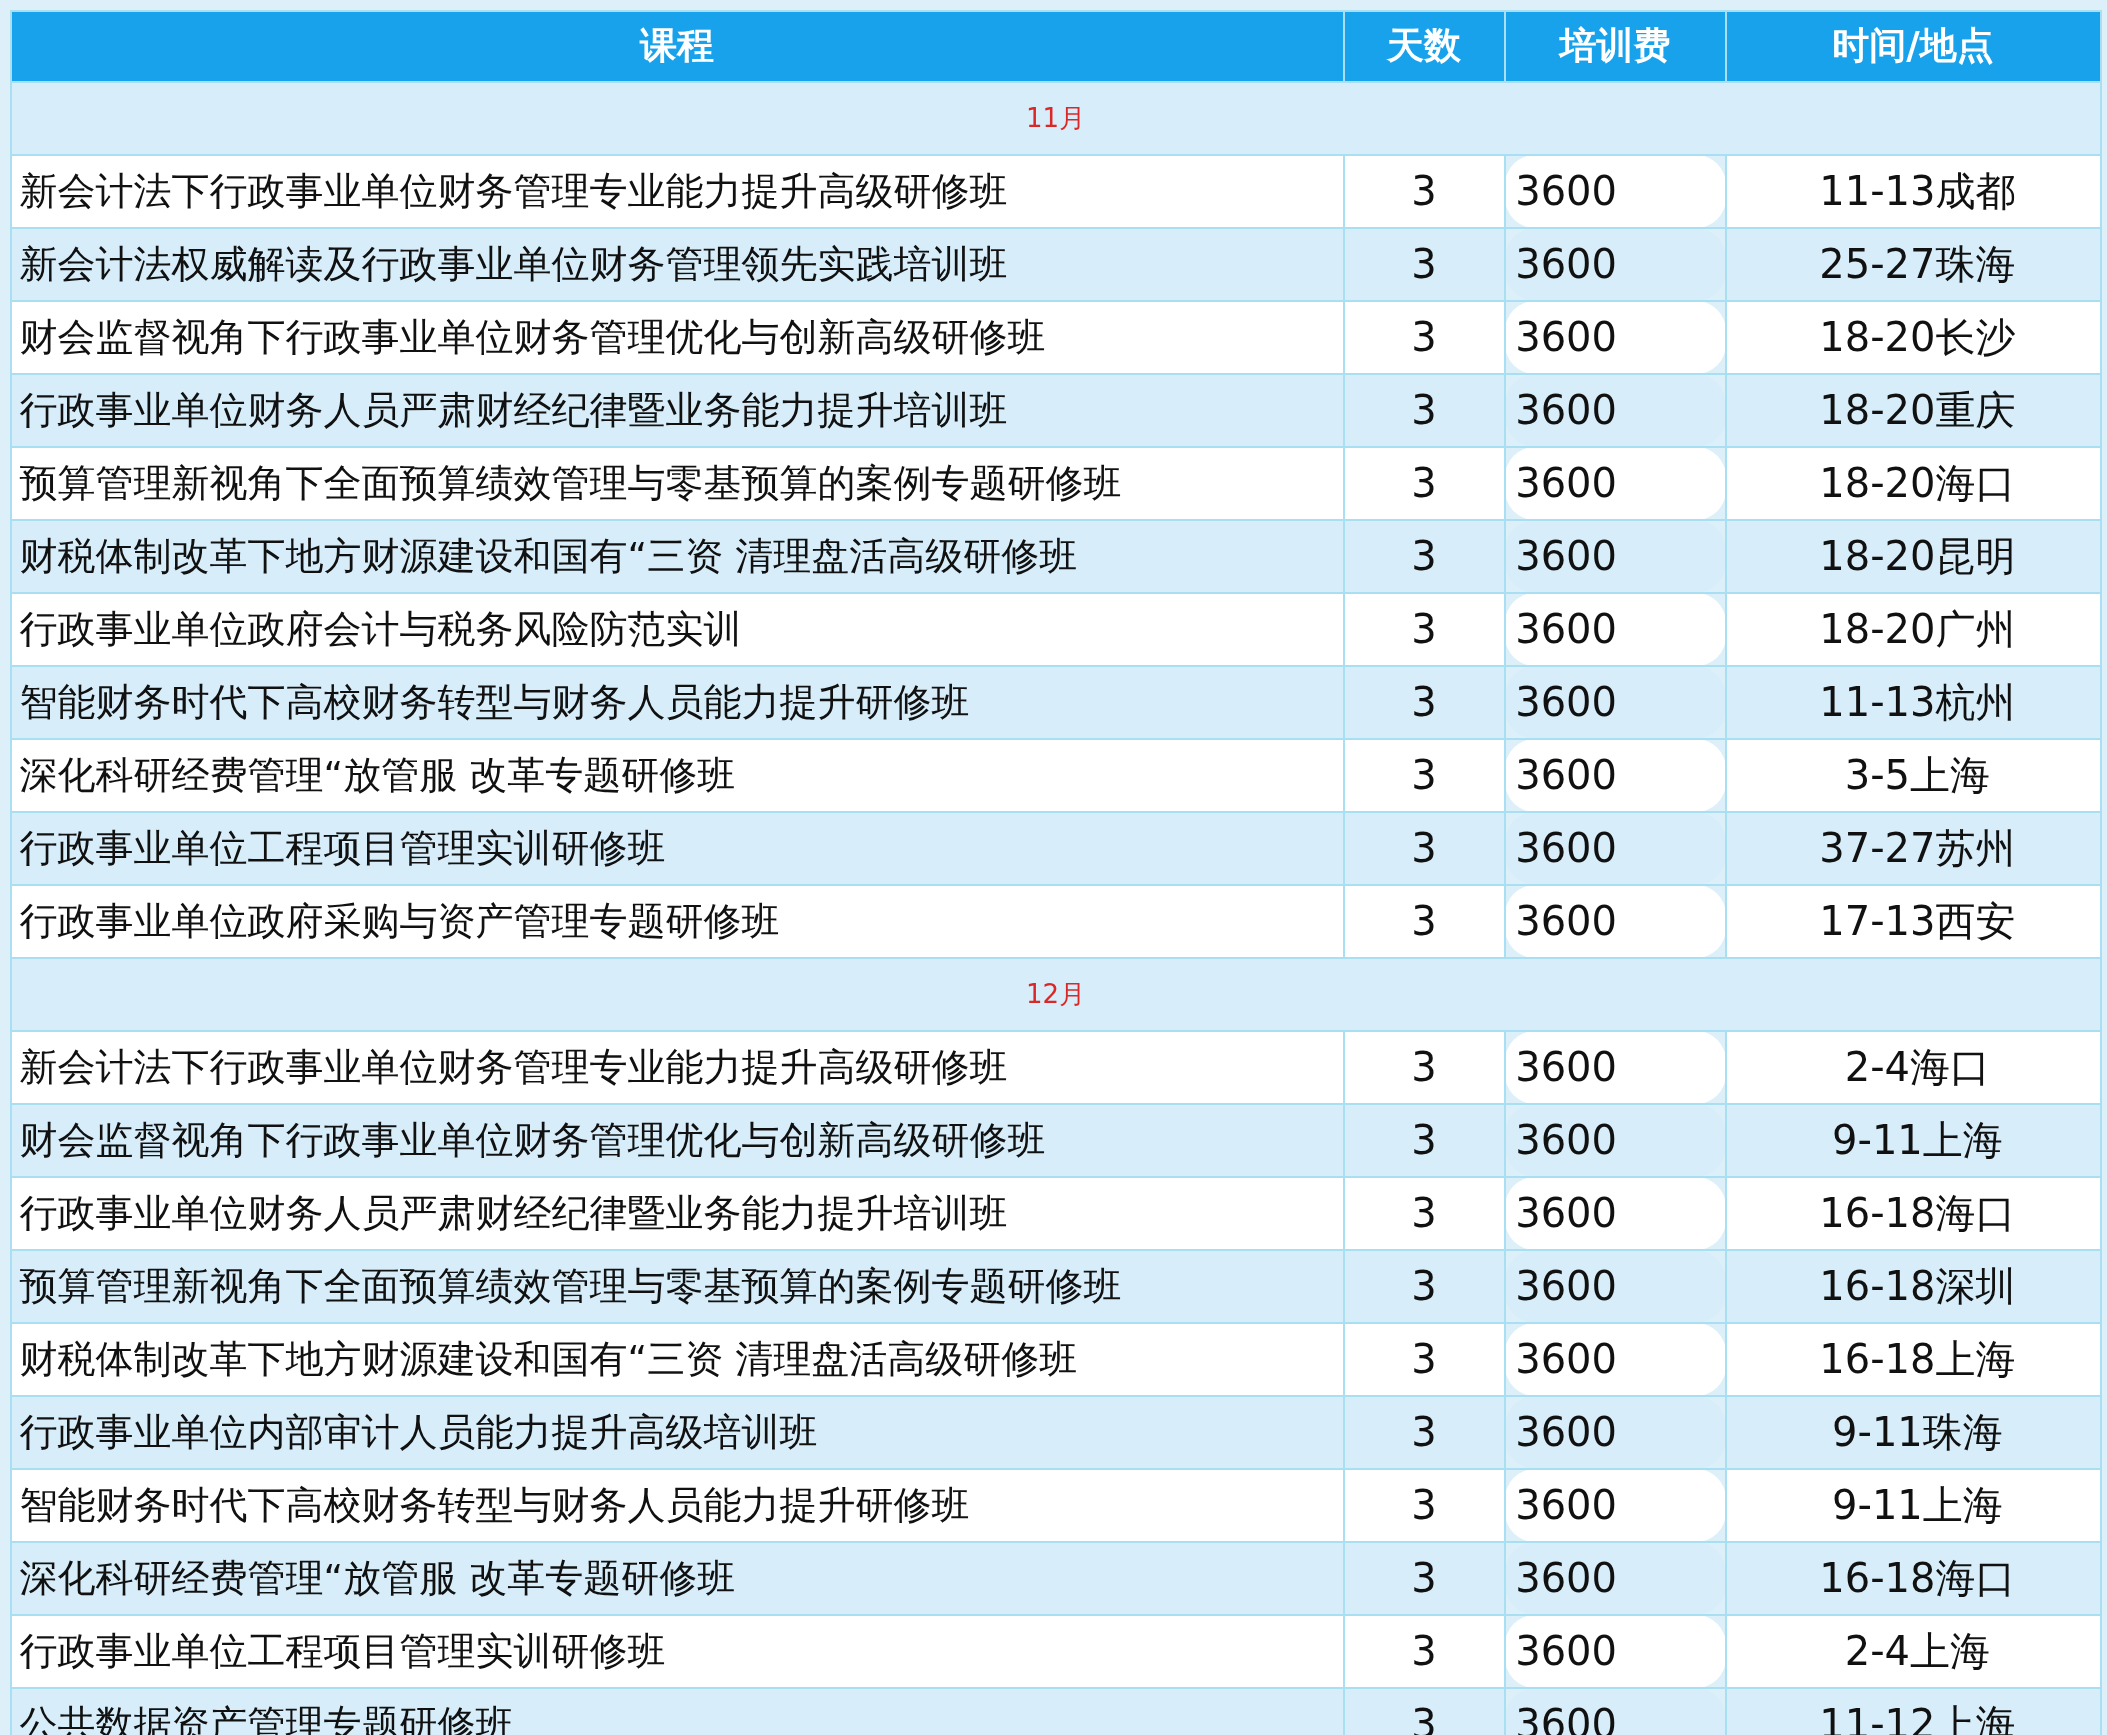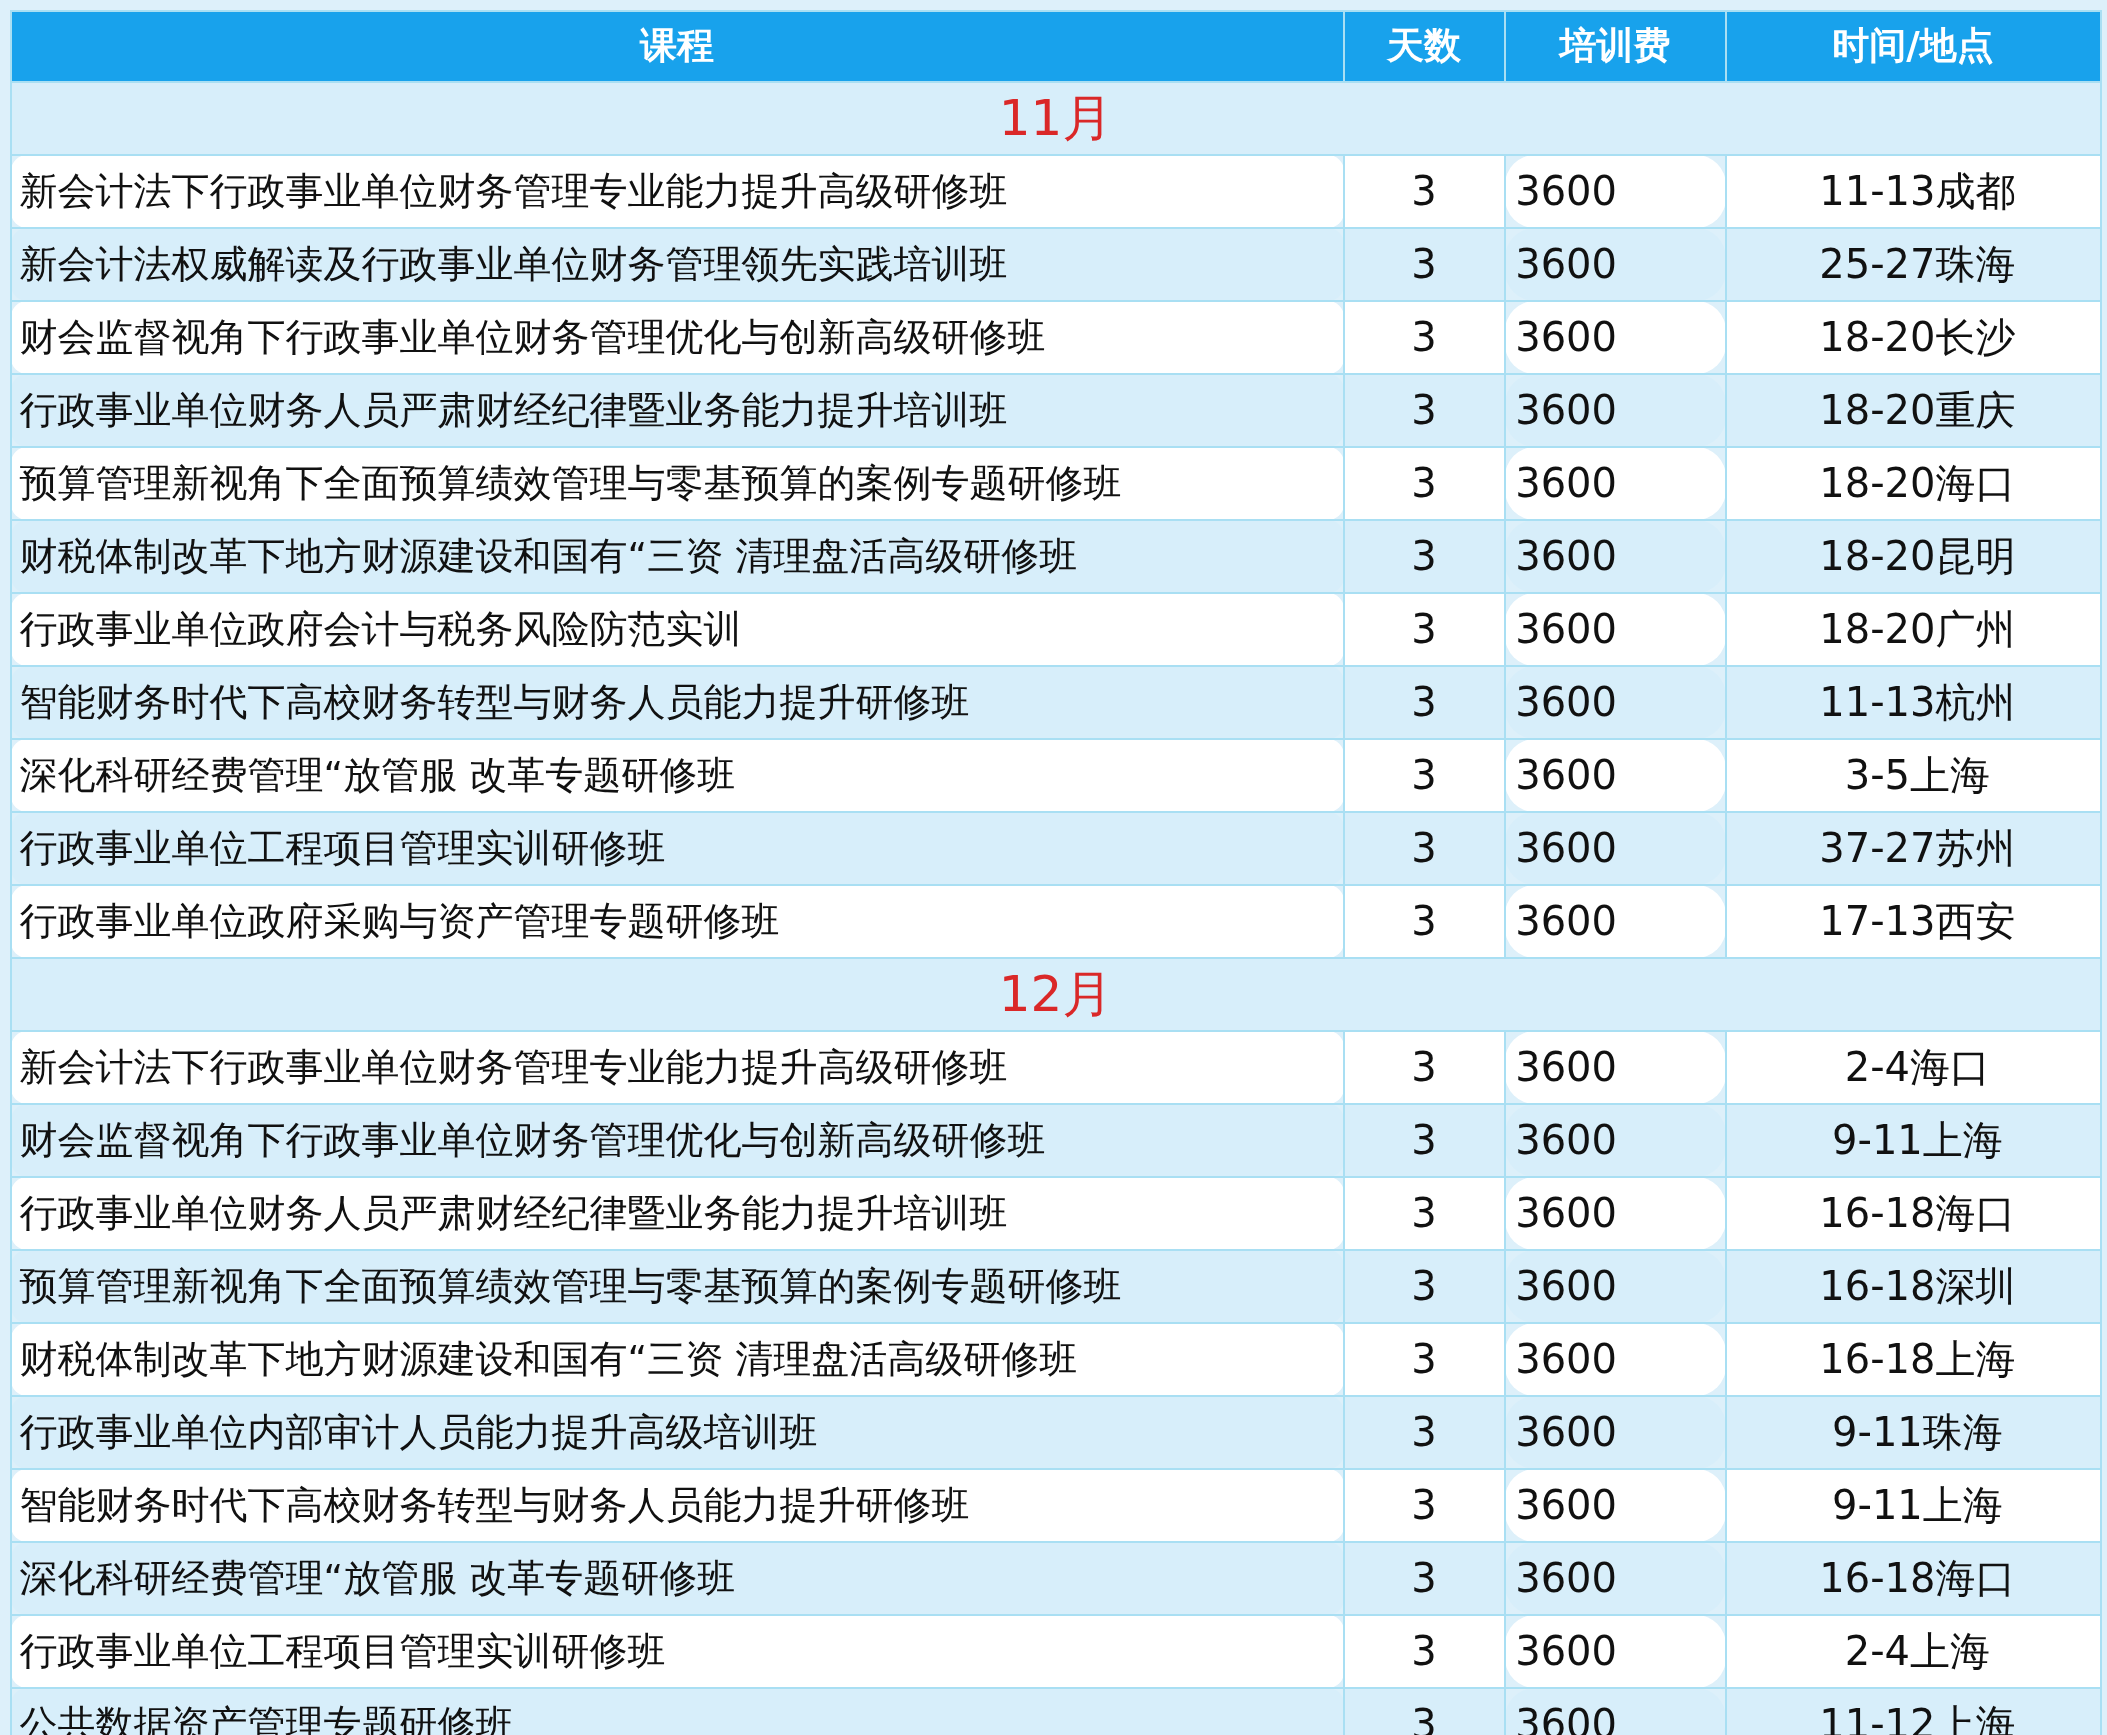--- a/index.html
+++ b/index.html
@@ -44,31 +44,30 @@
     text-align: center;
   }
   tbody td {
     height: 69px;
     font-size: 40px;
   }
   tr.month td {
     background: var(--row_alt_bg, #d7eefa);
     color: var(--month_text, #da2828);
     text-align: center;
-    font-size: 50px;
+    font-size: 26px;
     font-weight: 500;
   }
   tr.even td { background: var(--row_bg, #ffffff); }
   tr.odd  td { background: var(--row_alt_bg, #d7eefa); }
 
   td.course {
     text-align: left;
     padding-left: 8px;
     font-size: 38px;
-    border-radius: 16px;
   }
   td.days { text-align: center; }
   td.fee  { text-align: left; padding-left: 9.6px; border-radius: 30px; }
   td.time_location { text-align: center; padding-left: 9.6px; }
 </style>
 </head>
 <body>
 
 <div class="page">
   <table class="schedule">

